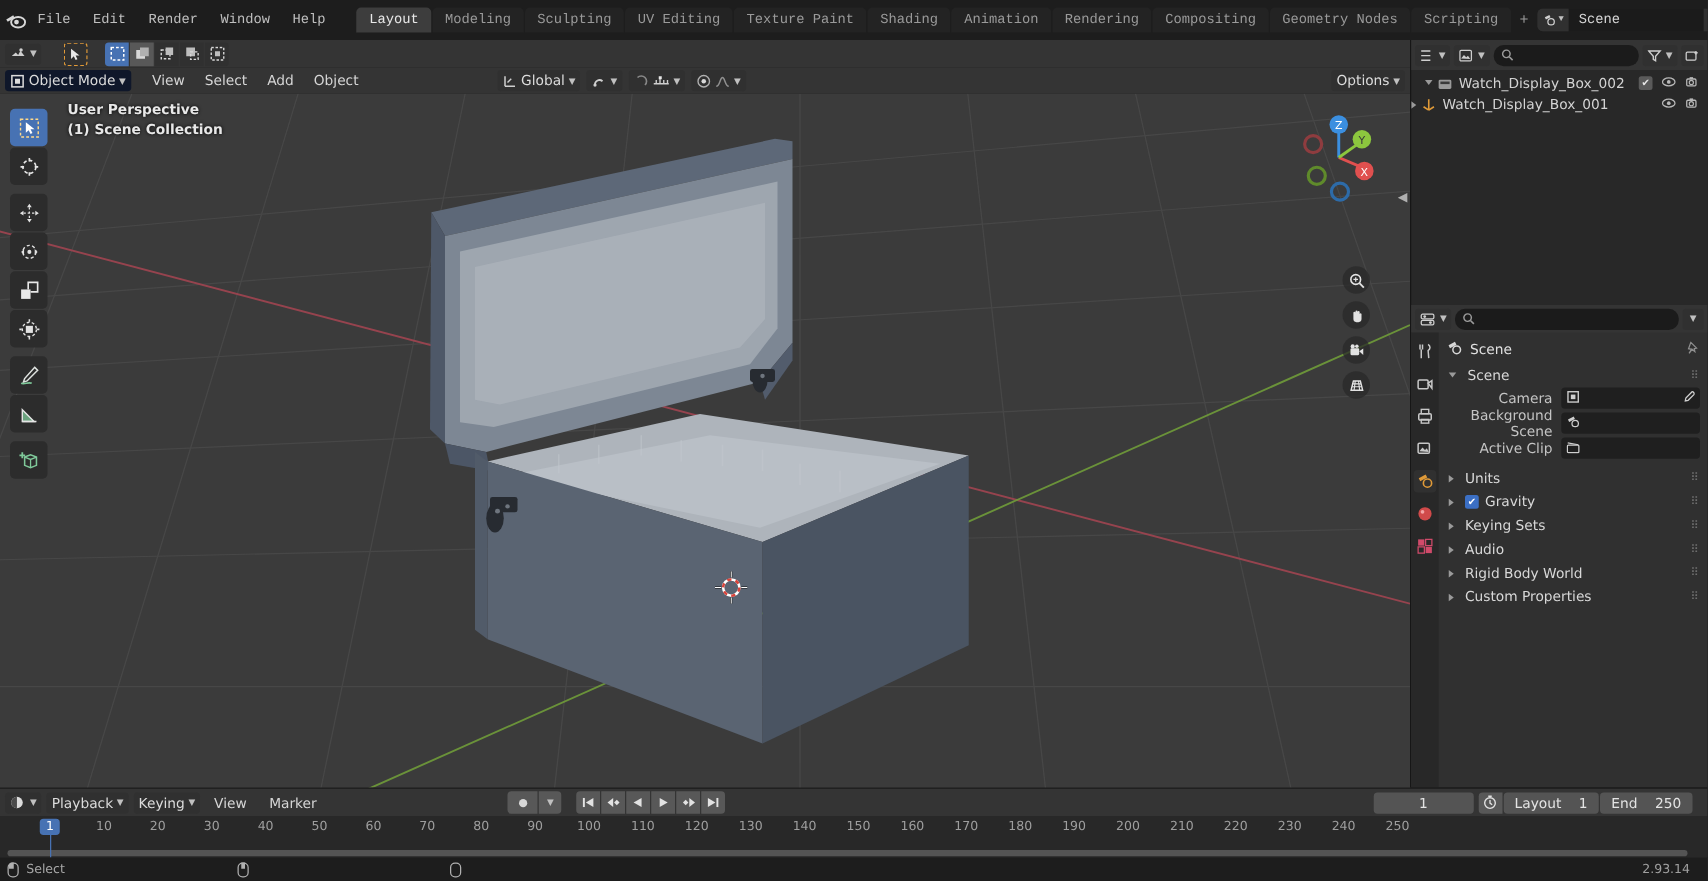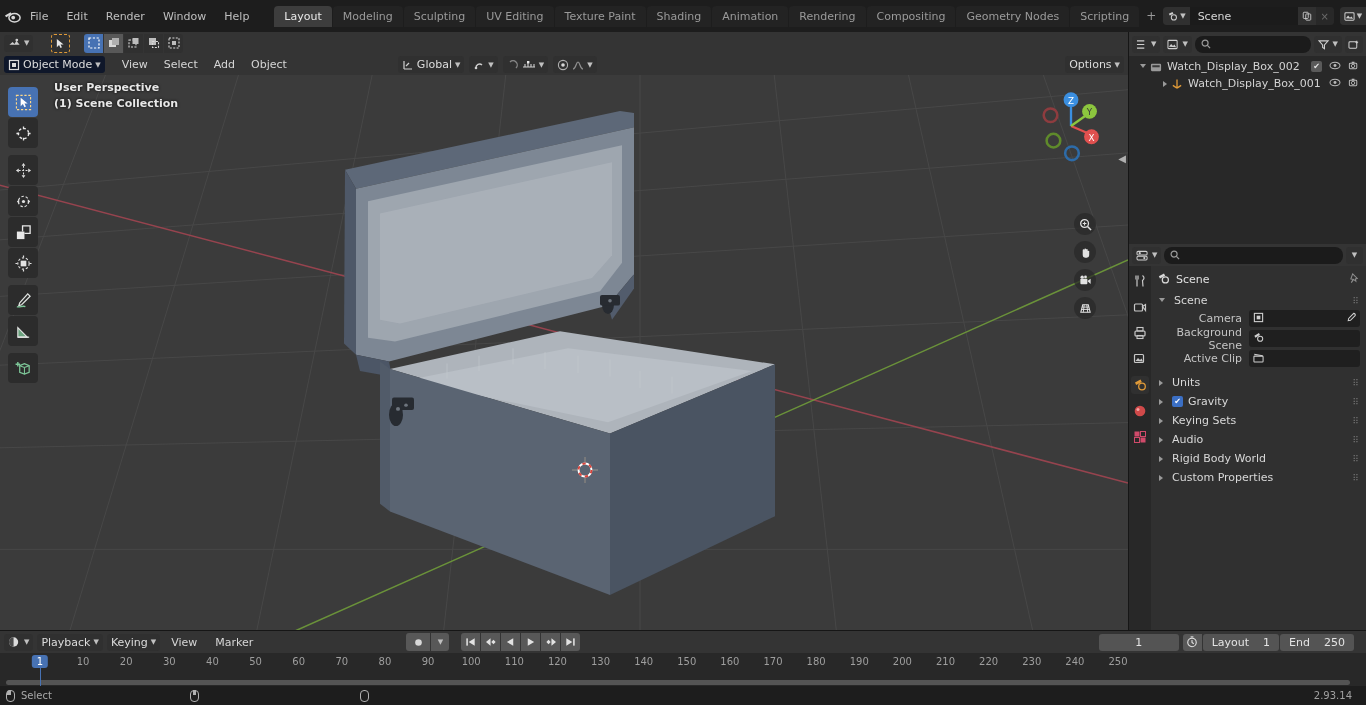--- a/index.html
+++ b/index.html
@@ -3,21 +3,21 @@
 <meta charset="utf-8">
 <style>
   * { margin:0; padding:0; box-sizing:border-box; }
   html,body { width:1366px; height:705px; overflow:hidden;
     background:#1d1d1d; color:#e5e5e5;
     font-family:"DejaVu Sans", sans-serif; font-size:11px; }
   .app { position:relative; width:1366px; height:705px; display:flex; flex-direction:column; }
 
   
   .topbar { height:24px; background:#1d1d1d; display:flex; align-items:center;
-            padding:16px 4px; gap:0; flex:0 0 24px; position:relative; }
+            padding:16px 4px; gap:0; flex:0 0 24px; position:relative;font-family:Liberation Mono, monospace; }
   .blender-logo { width:22px; height:20px; display:flex; align-items:center; justify-content:center; }
   .menu-item { padding:3px 9px; color:#bfbfbf; font-size:11px; border-radius:3px; white-space:nowrap; }
   .ws-tabs { display:flex; margin-left:16px; gap:1px; }
   .ws-tab { padding:4px 10px; font-size:11px; color:#9a9a9a; background:#232323;
             border-radius:4px 4px 0 0; white-space:nowrap; }
   .ws-tab.active { background:#3d3d3d; color:#e8e8e8; }
   .ws-add { padding:4px 7px; color:#9a9a9a; font-size:12px; }
   .topbar-right { margin-left:auto; display:flex; align-items:center; gap:6px; padding-right:4px; }
   .id-block { display:flex; align-items:center; background:#282828; border-radius:4px; height:18px; }
   .id-icon { display:flex; align-items:center; gap:2px; padding:0 4px; background:#303030;
@@ -554,21 +554,21 @@
                     <ellipse cx="6.5" cy="5.5" rx="5.4" ry="3.4" fill="none" stroke="#b8b8b8" stroke-width="1.1"></ellipse>
                     <circle cx="6.5" cy="5.5" r="1.6" fill="#b8b8b8"></circle>
                   </svg></span>
                 <span><svg width="12" height="11" viewBox="0 0 13 11">
                     <rect x="1.5" y="3" width="8" height="6" rx="1" fill="none" stroke="#b8b8b8" stroke-width="1.1"></rect>
                     <circle cx="5.5" cy="6" r="1.8" fill="none" stroke="#b8b8b8" stroke-width="1"></circle>
                     <rect x="4" y="1.4" width="3" height="1.6" fill="#b8b8b8"></rect>
                   </svg></span>
               </span>
             </div>
-            <div class="out-row" style="padding-left: 34px;">
+            <div class="out-row" style="">
               <span class="tri"></span>
               <span style="display:inline-flex;margin-right:5px">
                 <svg width="12" height="12" viewBox="0 0 13 13">
                   <path d="M6.5 1.5 L6.5 11 M2 8 L6.5 11 M11 8 L6.5 11" stroke="#e09a38" stroke-width="1.4" fill="none"></path>
                 </svg>
               </span>
               <span>Watch_Display_Box_001</span>
               <span class="out-icons">
                 <span><svg width="12" height="11" viewBox="0 0 13 11">
                     <ellipse cx="6.5" cy="5.5" rx="5.4" ry="3.4" fill="none" stroke="#b8b8b8" stroke-width="1.1"></ellipse>

